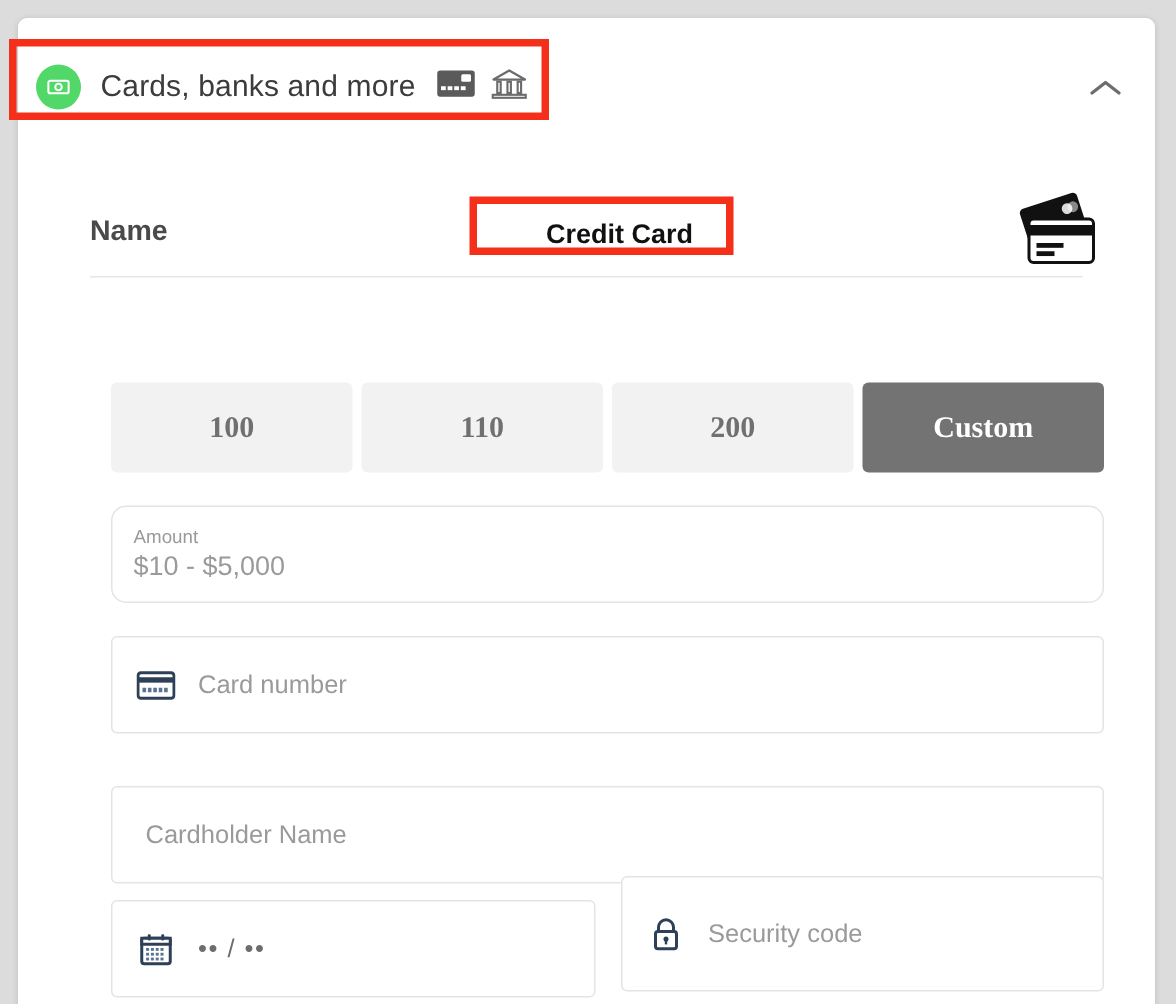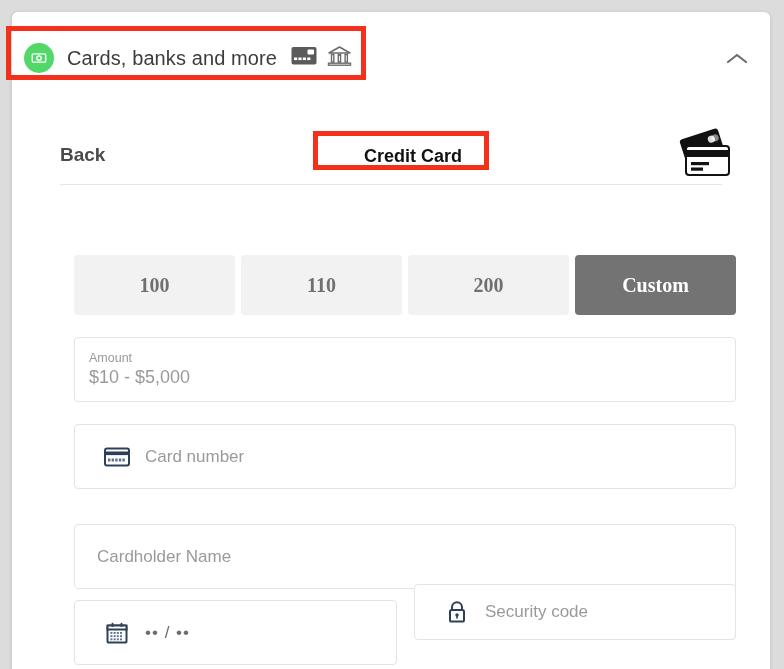--- a/index.html
+++ b/index.html
@@ -170,21 +170,21 @@
 
   
   .field {
     position: absolute;
     background: #ffffff;
     border: 1px solid #e2e4e6;
     border-radius: 4px;
     box-sizing: border-box;
     display: flex;
     align-items: center;
-    padding-left: 28px;
+    padding-left: 15px;
   }
   .field .field-icon {
     width: 28px;
     height: 24px;
     flex: 0 0 auto;
     display: flex;
     align-items: center;
     justify-content: center;
     margin-right: 14px;
   }
@@ -194,20 +194,21 @@
   }
   .field-amount {
     left: 62px;
     top: 325px;
     width: 662px;
     height: 65px;
     flex-direction: column;
     align-items: flex-start;
     justify-content: center;
     padding-left: 14px;
+    border-radius: 10px;
   }
   .field-amount .lbl {
     font-size: 12.5px;
     color: #9a9a9a;
     line-height: 14px;
   }
   .field-amount .val {
     font-size: 18px;
     color: #9a9a9a;
     line-height: 22px;
@@ -229,21 +230,21 @@
   .field-expiry {
     left: 62px;
     top: 588px;
     width: 323px;
     height: 65px;
   }
   .field-cvc {
     left: 402px;
     top: 572px;
     width: 322px;
-    height: 56px;
+    height: 77px;
   }
   .expiry-dots {
     font-size: 17px;
     color: #6d6d6d;
     letter-spacing: 1px;
   }
 </style>
 </head>
 <body>
 
@@ -281,21 +282,21 @@
       </span>
     </div>
     <span class="chevron-up">
       <svg width="22" height="14" viewBox="0 0 22 14">
         <path d="M2 10 L11 3 L20 10" fill="none" stroke="#6d6d6d" stroke-width="2.2" stroke-linecap="round" stroke-linejoin="round"></path>
       </svg>
     </span>
   </div>
 
   <div class="subheader">
-    <span class="back-link">Back</span>
+    <span class="back-link">Name</span>
     <span class="method-title">Credit Card</span>
     <span class="card-art">
       <svg width="64" height="54" viewBox="0 0 64 54">
         <g transform="rotate(-18 32 24)">
           <rect x="12" y="5" width="40" height="26" rx="3" fill="#111111"></rect>
           <circle cx="43" cy="14" r="3.6" fill="#ffffff" opacity="0.85"></circle>
           <circle cx="47" cy="14" r="3.6" fill="#ffffff" opacity="0.5"></circle>
         </g>
         <rect x="14" y="18" width="43" height="29" rx="3" fill="#ffffff" stroke="#111111" stroke-width="2"></rect>
         <rect x="14" y="22" width="43" height="7" fill="#111111"></rect>

